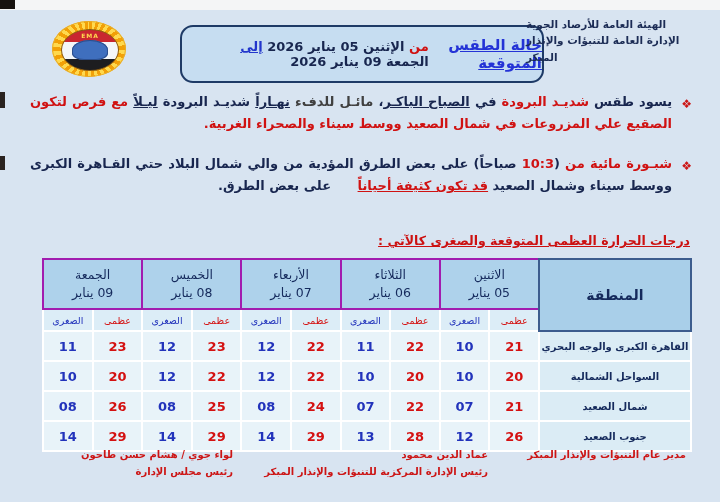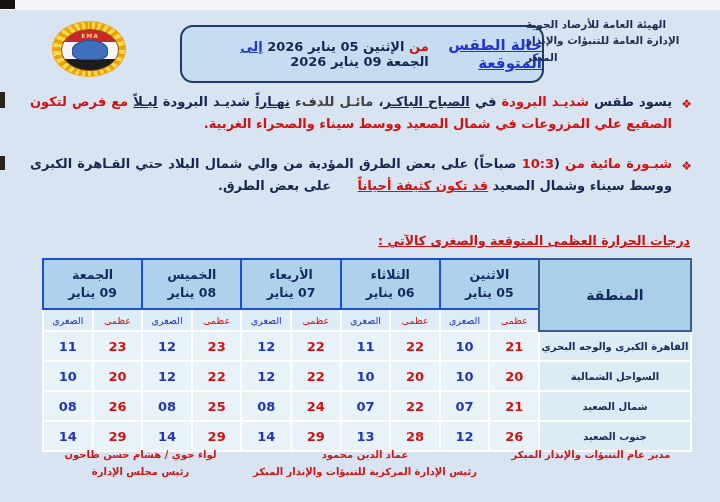--- a/index.html
+++ b/index.html
@@ -71,40 +71,40 @@
 
   
   .table-wrap{position:absolute;top:258px;right:28px;width:650px;}
   table.temps{width:100%;border-collapse:collapse;table-layout:fixed;}
   table.temps th,table.temps td{padding:0;text-align:center;vertical-align:middle;}
   th.region-head{
     width:150px;background:#a9cfe9;border:2px solid #3c5c8e;
     font-size:14px;font-weight:bold;color:#152a5c;
   }
   th.day-cell{
-    background:#aed2eb;border:2px solid #1d4ed8;height:48px;
-    font-size:12.5px;font-weight:bold;color:#152a5c;line-height:1.45;
+    background:#aed2eb;border:2px solid #a21caf;height:48px;
+    font-size:12.5px;font-weight:normal;color:#152a5c;line-height:1.45;
   }
   th.sub-cell{
     background:#dcedf7;border:2px solid #ffffff;height:20px;
     font-size:9.5px;font-weight:normal;
   }
   th.sub-max{color:#d41111;}
   th.sub-min{color:#2233bb;}
   td.region{
     background:#dbecf5;border:2px solid #ffffff;height:28px;
     font-size:10px;font-weight:bold;color:#152a5c;white-space:nowrap;
   }
   td.val{background:#e8f3f9;border:2px solid #ffffff;font-size:13px;font-weight:bold;}
   td.val.max{color:#d41111;}
   td.val.min{color:#2233bb;}
 
   
   .sig{
-    position:absolute;top:447px;text-align:center;
+    position:absolute;top:447px;text-align:right;
     font-size:10px;font-weight:bold;color:#cc1515;line-height:1.65;
   }
   .sig-right{right:34px;width:190px;}
   .sig-center{left:242px;width:246px;}
   .sig-left{left:48px;width:185px;}
 </style>
 </head>
 <body>
 
 <div class="page">

